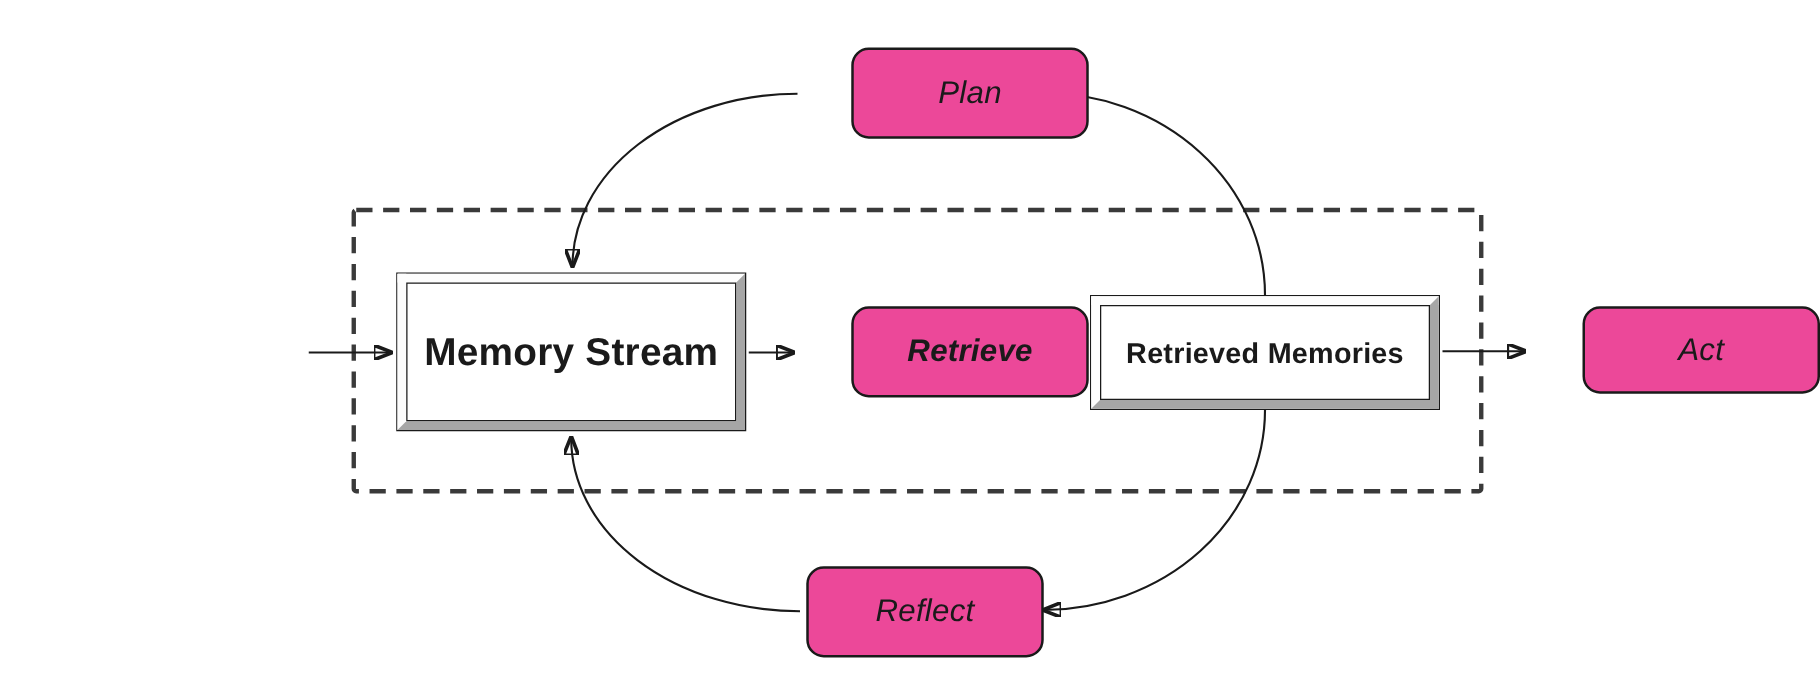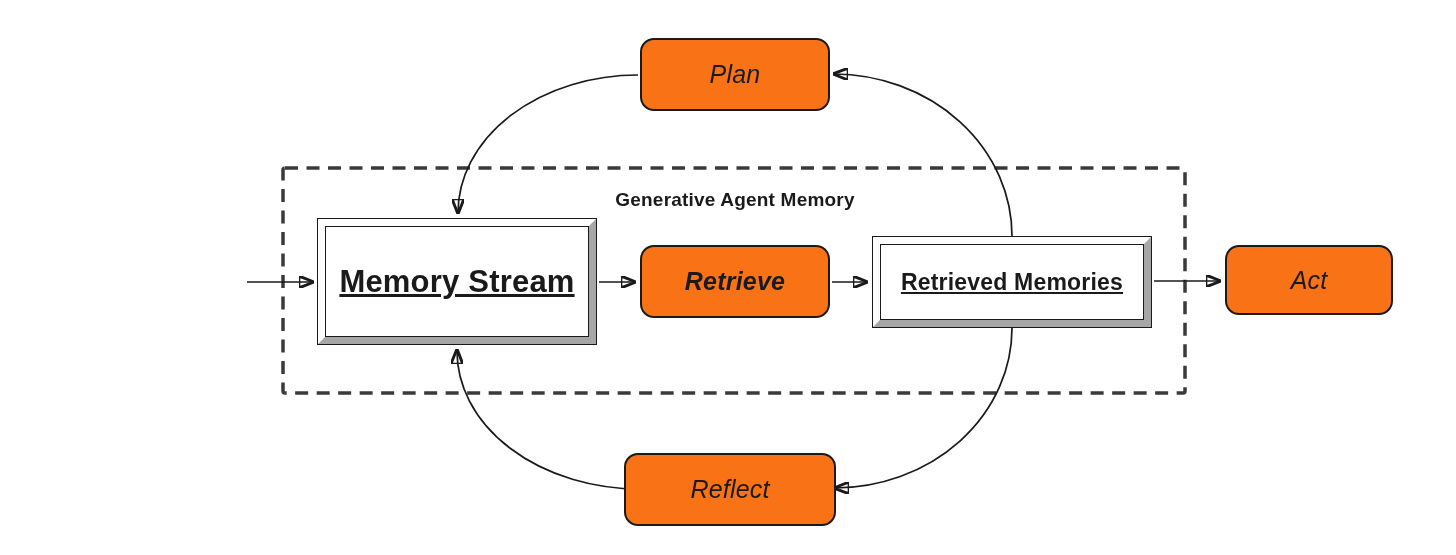--- a/index.html
+++ b/index.html
@@ -8,39 +8,39 @@
   }
   html,body{margin:0;padding:0;background:var(--bg);}
   .stage{
     position:relative; width:1456px; height:555px; background:var(--bg);
     font-family:"Liberation Sans", sans-serif; color:var(--line); overflow:hidden;
   }
   .wires{position:absolute; left:0; top:0; width:1456px; height:555px;}
   .wires path{fill:none; stroke:var(--line); stroke-width:1.7px;}
   .wires rect.group{fill:none; stroke:var(--dash); stroke-width:3.5px; stroke-dasharray:13 8.5;}
   .rbox{
-    position:absolute; box-sizing:border-box; background:#f97316;
+    position:absolute; box-sizing:border-box; background:#ec4899;
     border:2px solid var(--line); border-radius:14px;
     display:flex; align-items:center; justify-content:center;
-    font-style:italic; font-weight:500; font-size:25px; letter-spacing:.2px;
+    font-style:italic; font-weight:500; font-size:25px; letter-spacing:.2px;margin-left:41px;
   }
   .frame3d{
     position:absolute; box-sizing:border-box; background:#fff;
     border:1.6px solid var(--line);
   }
   .bevel3d{
     box-sizing:border-box; width:100%; height:100%;
     border:7px solid;
     border-color:var(--bevel-light) var(--bevel-dark) var(--bevel-dark) var(--bevel-light);
   }
   .frame-label{
     box-sizing:border-box; width:100%; height:100%;
     border:1.6px solid var(--line); background:#fff;
     display:flex; align-items:center; justify-content:center;
-    font-weight:800; letter-spacing:.2px;text-decoration:underline;
+    font-weight:800; letter-spacing:.2px;
   }
   .frame-label.big{font-size:31px;}
   .frame-label.med{font-size:23px;}
   .group-title{
     position:absolute; left:535px; top:189px; width:400px;
     text-align:center; font-size:19px; font-weight:700; letter-spacing:.2px;
   }
 </style>
 </head>
 <body>
@@ -60,36 +60,35 @@
     <path d="M 599 282 H 635" marker-end="url(#arr)"></path>
     <path d="M 832 282 H 867" marker-end="url(#arr)"></path>
     <path d="M 1154 281 H 1220" marker-end="url(#arr)"></path>
 
     <path d="M 1012 236 A 179 162 0 0 0 834 74" marker-end="url(#arr)"></path>
     <path d="M 638 75 A 180 138 0 0 0 458 213" marker-end="url(#arr)"></path>
     <path d="M 1012 328 A 178 160 0 0 1 835 488" marker-end="url(#arr)"></path>
     <path d="M 640 489 A 183 138 0 0 1 457 350" marker-end="url(#arr)"></path>
   </svg>
 
-  <div class="group-title">Generative Agent Memory</div>
 
 
   <div class="rbox" style="left:640px; top:38px; width:190px; height:73px;">
     <span>Plan</span>
   </div>
 
   <div class="rbox" style="left:640px; top:245px; width:190px; height:73px;font-weight:bold;">
     <span>Retrieve</span>
   </div>
 
-  <div class="rbox" style="left:624px; top:453px; width:212px; height:73px;">
+  <div class="rbox" style="left:604px; top:453px; width:190px; height:73px;">
     <span>Reflect</span>
   </div>
 
-  <div class="rbox" style="left:1225px; top:245px; width:168px; height:70px;">
+  <div class="rbox" style="left:1225px; top:245px; width:190px; height:70px;">
     <span>Act</span>
   </div>
 
   <div class="frame3d" style="left:317px; top:218px; width:280px; height:127px;">
     <div class="bevel3d">
       <div class="frame-label big">
         <span>Memory Stream</span>
       </div>
     </div>
   </div>

